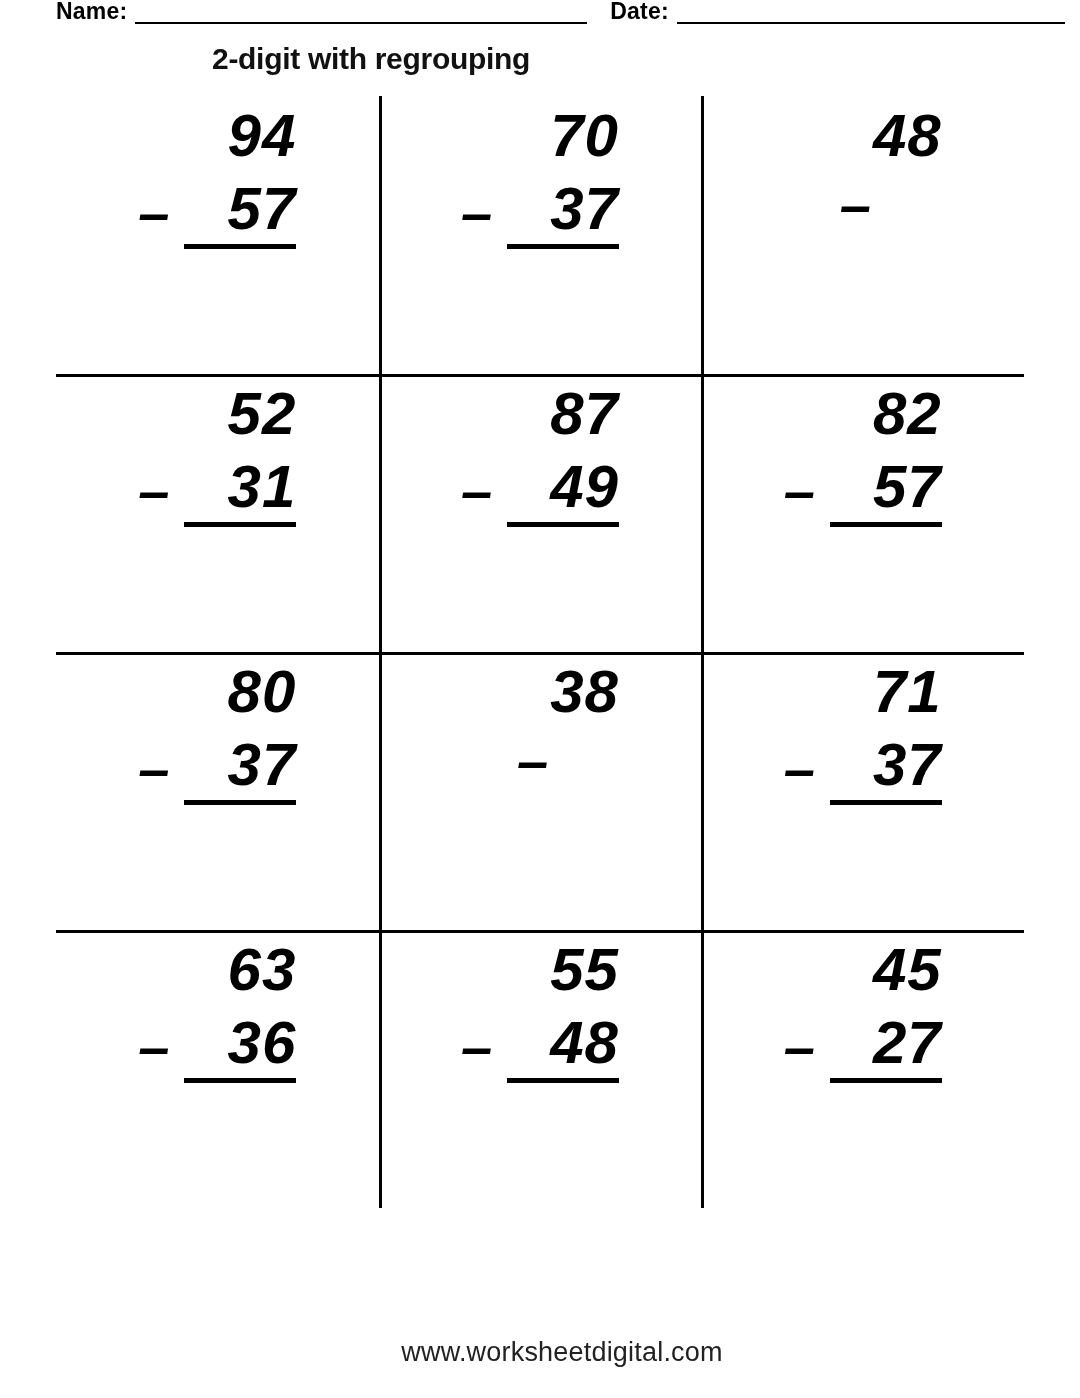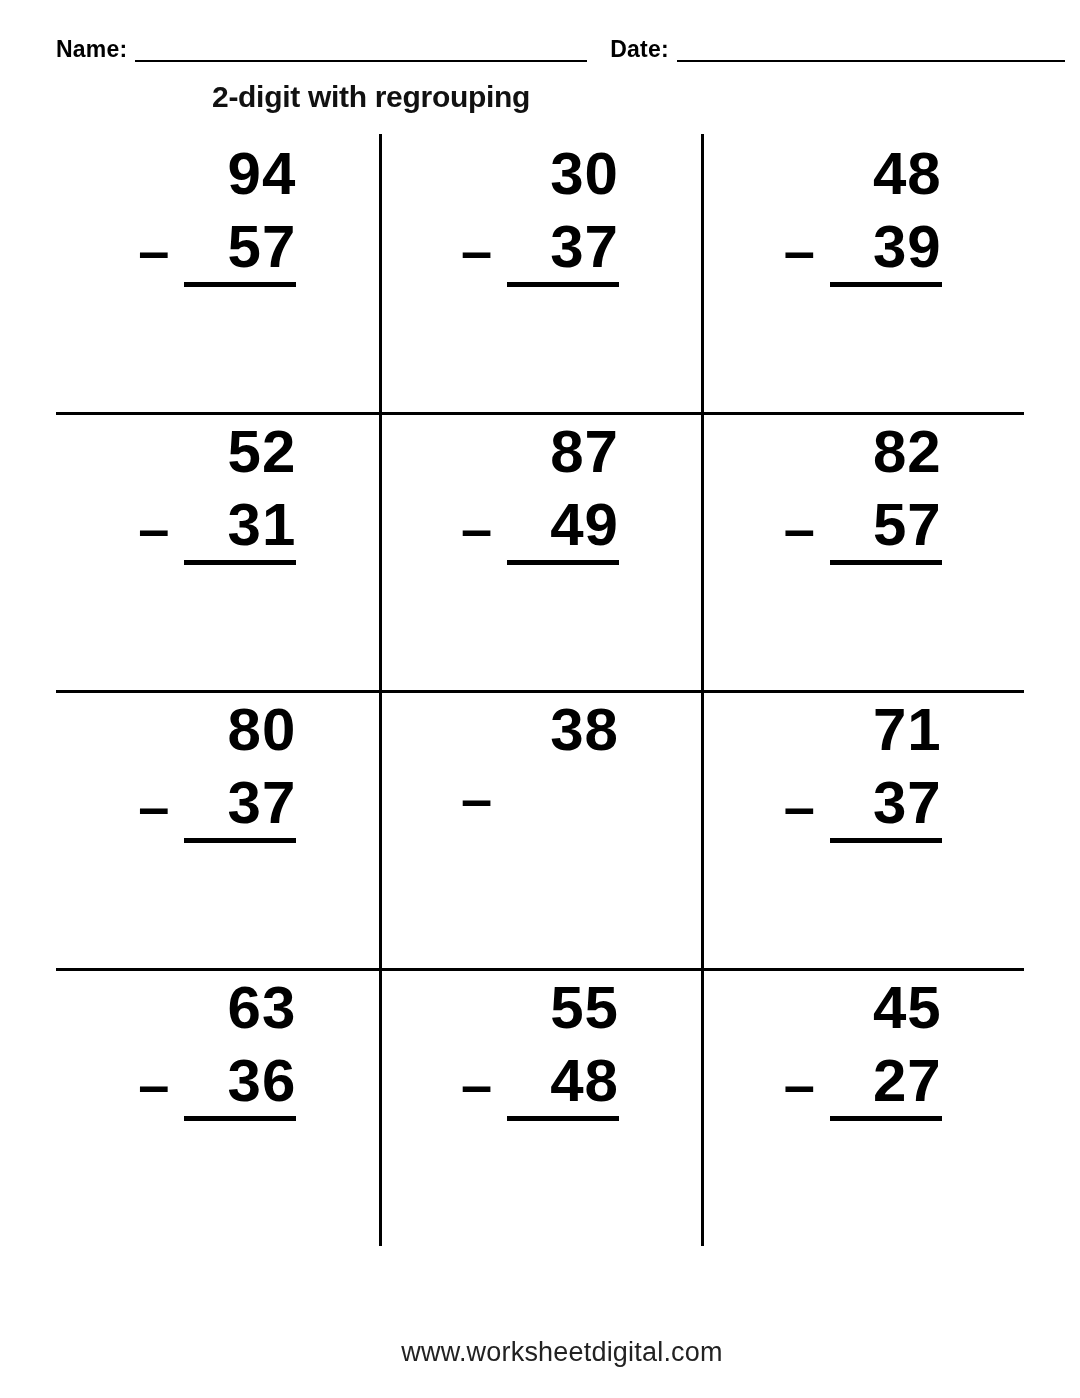--- a/index.html
+++ b/index.html
@@ -20,21 +20,20 @@
     width: 1080px;
     height: 1398px;
     box-sizing: border-box;
     padding: 0 56px;
   }
 
   
   .name-date-row {
     display: flex;
     align-items: flex-start;
-    padding-top: 38px;
     gap: 0;
   }
   .field {
     display: flex;
     align-items: flex-end;
   }
   .field-label {
     font-size: 23px;
     font-weight: 700;
     letter-spacing: 0.2px;
@@ -120,21 +119,22 @@
     padding-top: 8px;
   }
   .problem {
     display: inline-block;
     text-align: right;
   }
   .minuend-line,
   .subtrahend-line {
     display: flex;
     align-items: center;
-    justify-content: flex-start;
+    justify-content: center;
+    font-style: italic;
   }
   .op {
     font-size: 56px;
     font-weight: 700;
     line-height: 1;
     width: 46px;
     text-align: left;
     visibility: hidden;
   }
   .subtrahend-line .op { visibility: visible; }
@@ -203,37 +203,36 @@
             <div class="subtrahend-line">
               <span class="op">–</span>
               <span class="num">57</span>
             </div>
           </div>
         </div>
         <div class="cell">
           <div class="problem">
             <div class="minuend-line">
               <span class="op">–</span>
-              <span class="num">30</span>
+              <span class="num">70</span>
             </div>
             <div class="subtrahend-line">
               <span class="op">–</span>
               <span class="num">37</span>
             </div>
           </div>
         </div>
         <div class="cell">
           <div class="problem">
             <div class="minuend-line">
               <span class="op">–</span>
               <span class="num">48</span>
             </div>
             <div class="subtrahend-line">
               <span class="op">–</span>
-              <span class="num">39</span>
             </div>
           </div>
         </div>
       </div>
 
       <div class="grid-row">
         <div class="cell">
           <div class="problem">
             <div class="minuend-line">
               <span class="op">–</span>

